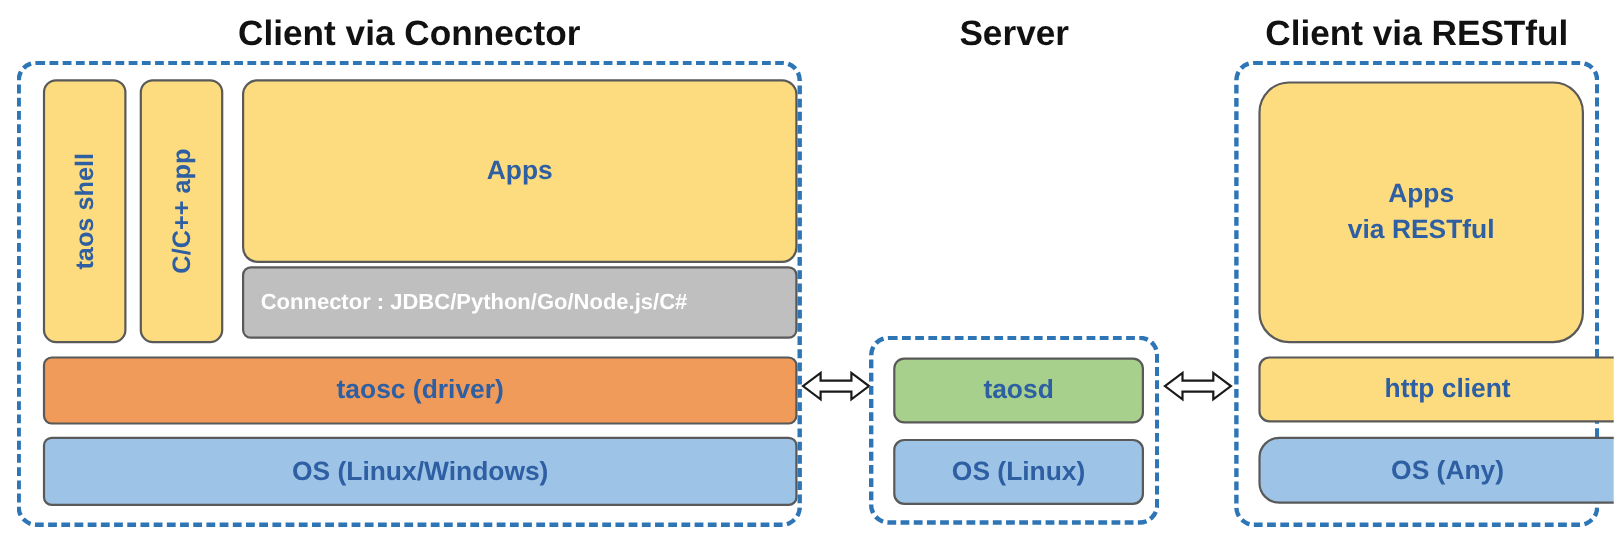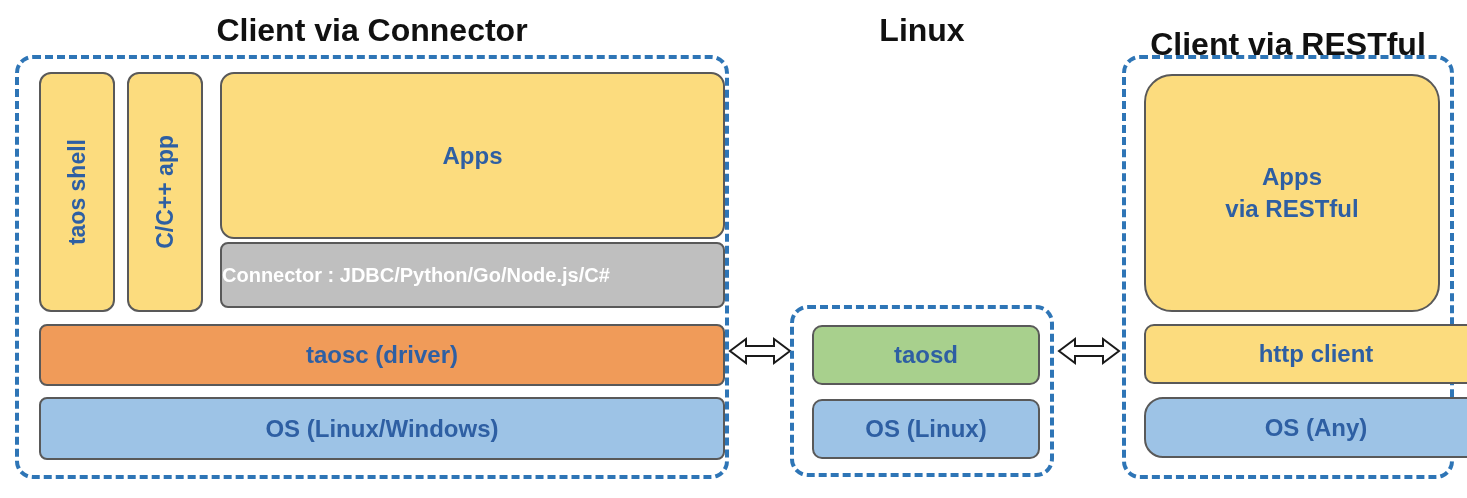--- a/index.html
+++ b/index.html
@@ -54,20 +54,21 @@
   }
   .vertical-box .vtext {
     writing-mode: vertical-rl;
     transform: rotate(180deg);
     font-size: 23px;
     white-space: nowrap;
   }
 
   .connector-box {
     justify-content: flex-start;
+    padding-left: 15px;
     font-size: 20px;
     color: #ffffff;
     border-radius: 8px;
     text-align: left;
   }
 
   .big-round { border-radius: 28px; }
 
   .multiline { white-space: pre-line; line-height: 1.35; }
 
@@ -79,22 +80,22 @@
     align-items: center;
     justify-content: center;
   }
 </style>
 </head>
 <body>
 
 <div class="canvas">
 
   <div class="section-title" style="left:15px; width:714px;">Client via Connector</div>
-  <div class="section-title" style="left:790px; width:264px;">Linux</div>
-  <div class="section-title" style="left:1122px; width:332px;margin-top:14px;">Client via RESTful</div>
+  <div class="section-title" style="left:790px; width:264px;">Server</div>
+  <div class="section-title" style="left:1122px; width:332px;">Client via RESTful</div>
 
   <div class="dashed-box" style="left:15px; top:55px; width:714px; height:424px;">
 
     <div class="box yellow vertical-box" style="left:20px; top:13px; width:76px; height:240px;">
       <span class="vtext">taos shell</span>
     </div>
 
     <div class="box yellow vertical-box" style="left:108px; top:13px; width:76px; height:240px;">
       <span class="vtext">C/C++ app</span>
     </div>

